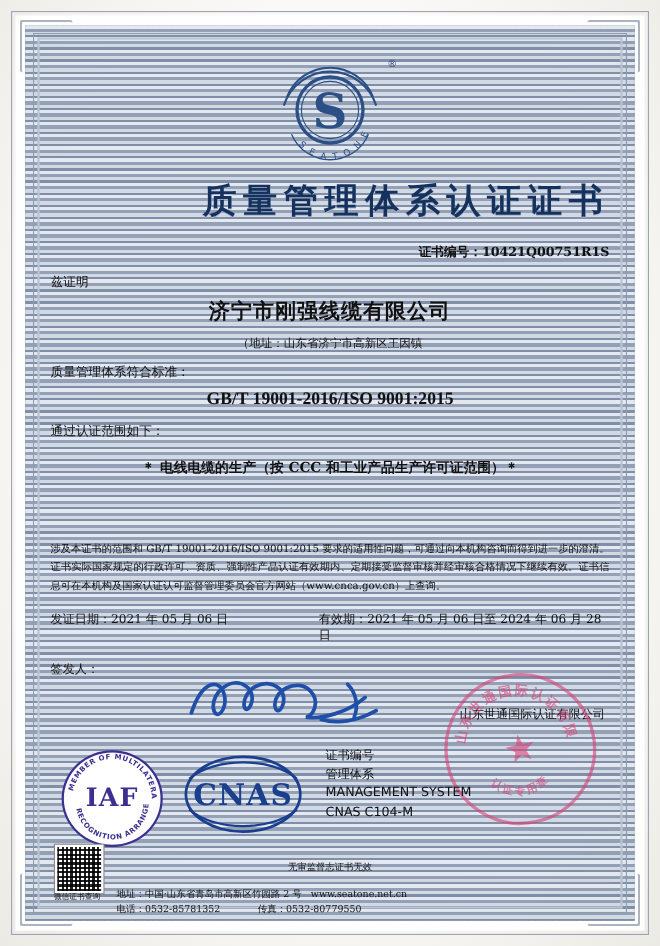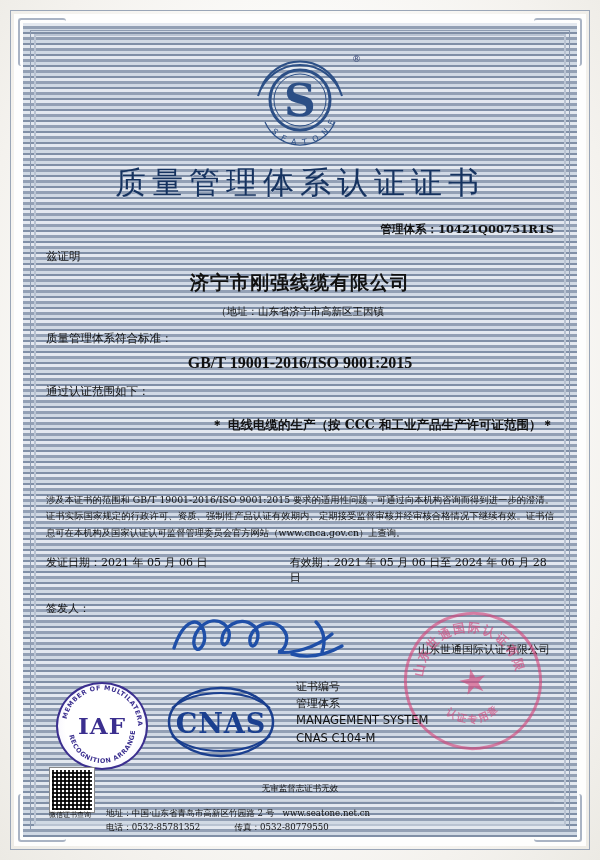--- a/index.html
+++ b/index.html
@@ -59,23 +59,23 @@
   
   .logo-wrap{display:flex;justify-content:center;margin-top:4px;}
   .logo{position:relative;width:118px;height:108px;}
   .logo svg{display:block;}
   .logo .reg{
     position:absolute;right:-2px;top:6px;font-size:9px;color:#3b4a78;
   }
 
   
   .title{
-    text-align:center;
-    font-family:"DejaVu Serif","Liberation Serif",serif;
-    font-weight:normal;
+    text-align:right;
+    font-family:"DejaVu Serif","Liberation Serif",serif;
+    font-weight:bold;
     font-size:31px;
     letter-spacing:6px;
     color:#15325f;
     margin-top:6px;
     text-shadow:0 1px 0 #aab6ca;
   }
 
   .certno{
     text-align:right;
     margin-top:18px;
@@ -109,21 +109,21 @@
     font-family:"DejaVu Serif","Liberation Serif",serif;
   }
 
   .std{
     text-align:center;
     font-size:16px;font-weight:bold;color:#111;margin-top:8px;
     font-family:Liberation Serif, serif;
   }
 
   .scope{
-    text-align:right;
+    text-align:center;
     font-size:12.5px;font-weight:bold;color:#111;margin-top:18px;
     font-family:"DejaVu Serif","Liberation Serif",serif;
   }
 
   .note{
     margin-top:58px;
     font-size:9.3px;line-height:1.75;color:#111;text-align:justify;
     font-family:"DejaVu Serif","Liberation Serif",serif;
   }
 
@@ -259,21 +259,21 @@
             <textPath href="#arcBottom" startOffset="22%">S E A T O N E</textPath>
           </text>
         </svg>
         <span class="reg">®</span>
       </div>
     </div>
 
     <div class="title">质量管理体系认证证书</div>
 
     <div class="certno">
-      <span>管理体系：</span><span>10421Q00751R1S</span>
+      <span>证书编号：</span><span>10421Q00751R1S</span>
     </div>
 
     <div class="label-row">兹证明</div>
 
     <div class="company">济宁市刚强线缆有限公司</div>
     <div class="addr">（地址：山东省济宁市高新区王因镇</div>
 
     <div class="label-row">质量管理体系符合标准：</div>
     <div class="std">GB/T 19001-2016/ISO 9001:2015</div>
 

